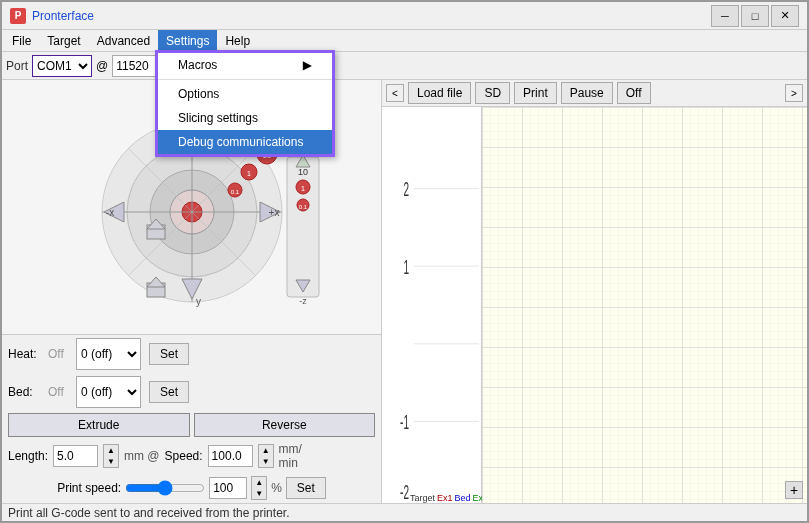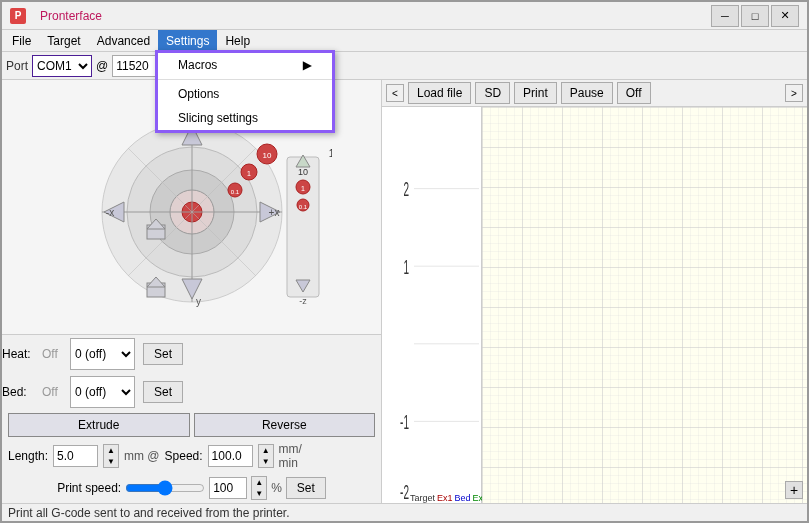--- a/index.html
+++ b/index.html
@@ -25,22 +25,21 @@
       width: 16px; height: 16px;
       background: #d44;
       border-radius: 2px;
       margin-right: 6px;
       display: flex; align-items: center; justify-content: center;
       font-size: 10px; color: white; font-weight: bold;
     }
     .title-bar-text {
       flex: 1;
       font-size: 12px;
-      color: #be185d;
-      margin-left: 8px;
+      color: #1d4ed8;
     }
     .title-bar-buttons {
       display: flex; gap: 2px;
     }
     .title-bar-btn {
       width: 28px; height: 22px;
       background: #e0e0e0;
       border: 1px solid #aaa;
       cursor: pointer;
       display: flex; align-items: center; justify-content: center;
@@ -188,21 +187,21 @@
       font-size: 10px;
     }
     
     .bottom-panel {
       background: #f0f0f0;
       border-top: 1px solid #ccc;
     }
     .heat-bed-row {
       display: flex;
       gap: 8px;
-      padding: 3px 0;
+      padding: 3px 6px;
       align-items: center;
     }
     .heat-label {
       width: 32px;
       font-size: 12px;
     }
     .heat-status {
       color: #999;
       font-size: 12px;
       width: 20px;
@@ -331,20 +330,23 @@
     <div class="dropdown-menu-item">
       <span>Macros</span>
       <span>▶</span>
     </div>
     <div class="dropdown-separator"></div>
     <div class="dropdown-menu-item">
       <span>Options</span>
     </div>
     <div class="dropdown-menu-item">
       <span>Slicing settings</span>
+    </div>
+    <div class="dropdown-menu-item highlighted">
+      <span>Debug communications</span>
     </div>
   </div>
 </div>
 
 <div class="main-content">
 
   <div class="left-panel">
 
     <div class="jog-area">
       <svg class="jog-svg" viewBox="0 0 280 220">

